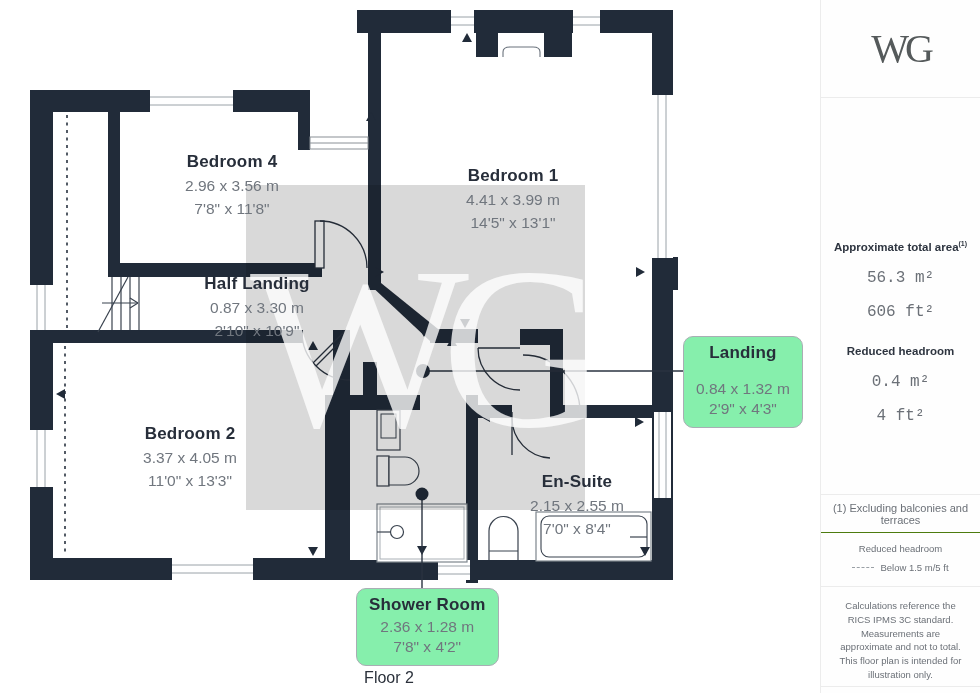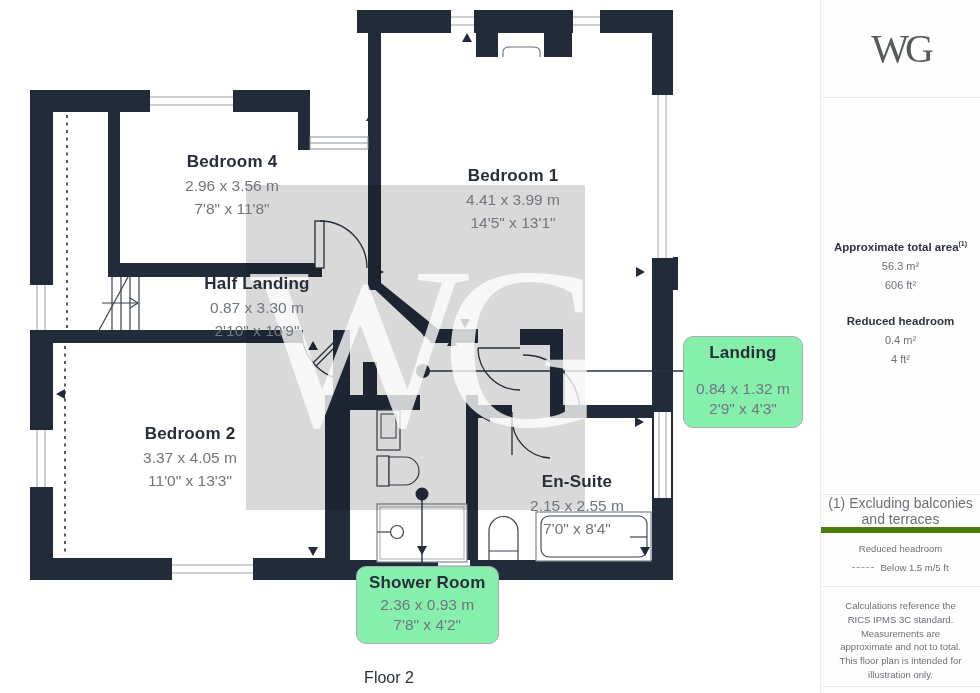--- a/index.html
+++ b/index.html
@@ -24,23 +24,23 @@
                font-size:16px;font-weight:normal;color:#2b313b;}
 
   
   #sidebar{position:absolute;left:820px;top:0;width:160px;height:693px;background:#fefefe;border-left:1px solid #ececec;box-sizing:border-box;}
   .sb-sec{box-sizing:border-box;width:100%;text-align:center;color:#6b7077;}
   .sb-logo{height:98px;border-bottom:1px solid #ececec;display:flex;align-items:center;justify-content:center;
            font-family:"Liberation Serif","DejaVu Serif",serif;font-size:40px;letter-spacing:-0.1em;color:#555a5b;}
   .sb-areas{height:397px;border-bottom:1px solid #ececec;padding-top:142px;}
   .sb-h{font-size:11.5px;font-weight:bold;color:#2e3540;}
   .sb-h sup{font-size:7px;}
-  .sb-v{font-size:11px;color:#6b7077;margin-top:7px;}
+  .sb-v{font-size:16px;color:#6b7077;margin-top:16px;font-family:Liberation Mono, monospace;}
   .sb-gap{height:24px;}
-  .sb-foot{height:38px;border-bottom:6px solid #4d7c0f;font-size:14px;display:flex;align-items:center;justify-content:center;}
+  .sb-foot{height:38px;border-bottom:1px solid #4d7c0f;font-size:11px;display:flex;align-items:center;justify-content:center;}
   .sb-legend{height:54px;border-bottom:1px solid #ececec;font-size:9.5px;padding-top:10px;}
   .sb-legend .row{margin-top:8px;display:flex;align-items:center;justify-content:center;gap:6px;}
   .dash-sample{display:inline-block;width:22px;border-top:1.6px dashed #9aa0a6;}
   .sb-disc{height:100px;border-bottom:1px solid #ececec;font-size:9.5px;line-height:1.45;padding:12px 14px 0;}
   .sb-brand{margin-top:9px;font-size:12.5px;letter-spacing:1.5px;color:#4a4f55;}
   .sb-brand b{color:#23292f;}
 </style>
 </head>
 <body>
 
@@ -238,23 +238,23 @@
     <div class="room-dim">2.15 x 2.55 m</div>
     <div class="room-dim">7'0" x 8'4"</div>
   </div>
 
   <div class="callout" style="left:683px;top:336px">
     <div class="room-name">Landing</div>
     <div class="room-dim" style="margin-top:16px">0.84 x 1.32 m</div>
     <div class="room-dim" style="margin-top:1px">2'9" x 4'3"</div>
   </div>
 
-  <div class="callout" style="left:356px;top:566px">
+  <div class="callout" style="left:356px;top:588px">
     <div class="room-name">Shower Room</div>
-    <div class="room-dim" style="margin-top:2px">2.36 x 0.93 m</div>
+    <div class="room-dim" style="margin-top:2px">2.36 x 1.28 m</div>
     <div class="room-dim" style="margin-top:1px">7'8" x 4'2"</div>
   </div>
 
   <div class="floor-label">Floor 2</div>
 
   <div id="sidebar">
     <div class="sb-sec sb-logo">WG</div>
 
     <div class="sb-sec sb-areas">
       <div class="sb-h"><span>Approximate total area</span><sup>(1)</sup></div>

